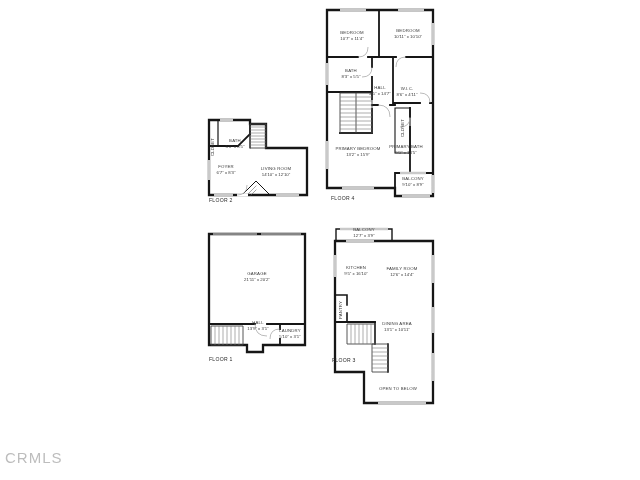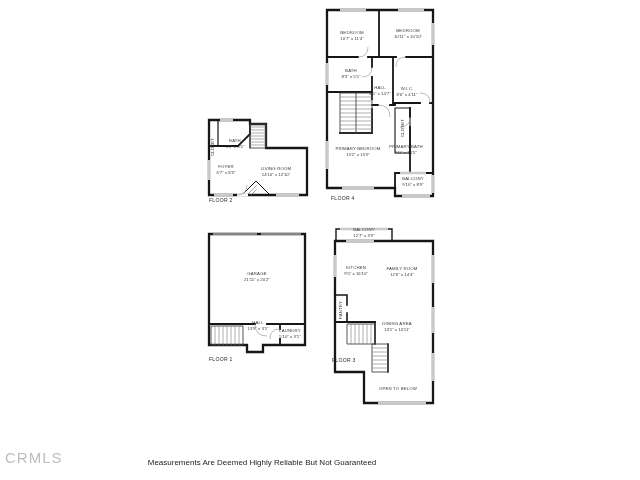--- a/index.html
+++ b/index.html
@@ -1,17 +1,17 @@
 <!DOCTYPE html>
 <html><head>
 <meta charset="utf-8">
 <style>
   html,body{margin:0;padding:0;background:#fff;}
   .canvas{position:relative;width:524px;height:480px;background:#ffffff;
-          font-family:"Liberation Sans",sans-serif;overflow:hidden;}
+          font-family:"Liberation Sans",sans-serif;overflow:hidden;padding-left:44px;}
   .plan{position:absolute;}
   .room-label{position:absolute;text-align:center;color:#3a3a3a;font-size:6px;
               line-height:1.3;white-space:nowrap;
               transform:translate(-50%,-50%) scale(0.72);transform-origin:center;}
   .room-label .nm{display:block;letter-spacing:.2px;}
   .room-label .dims{display:block;}
   .room-label.rot{transform:translate(-50%,-50%) rotate(-90deg) scale(0.72);}
   .floor-tag{position:absolute;font-size:6px;color:#2b2b2b;letter-spacing:.3px;
              transform:scale(0.85);transform-origin:left top;white-space:nowrap;}
   .logo{position:absolute;left:5px;top:449px;font-size:15px;color:#bdbdbd;
@@ -187,20 +187,19 @@
     <span class="nm">PRIMARY BATH</span>
     <span class="dims">9'0" x 14'5"</span>
   </div>
   <div class="room-label" style="left:413px;top:182px">
     <span class="nm">BALCONY</span>
     <span class="dims">9'10" x 8'9"</span>
   </div>
   <div class="floor-tag" style="left:331px;top:196px">FLOOR 4</div>
 
   <div class="logo">CRMLS</div>
-  <div class="disclaimer">Measurements Are Deemed Highly Reliable But Not Guaranteed</div>
 
   <svg class="compass" width="34" height="36" viewBox="0 0 34 36">
     <text x="1" y="8" font-size="6" fill="#333" font-family="Liberation Sans, sans-serif">N</text>
     <polygon points="6,9 29,18 18,21 21,33" fill="#151515"></polygon>
   </svg>
 
 </div>
 
 </body></html>

